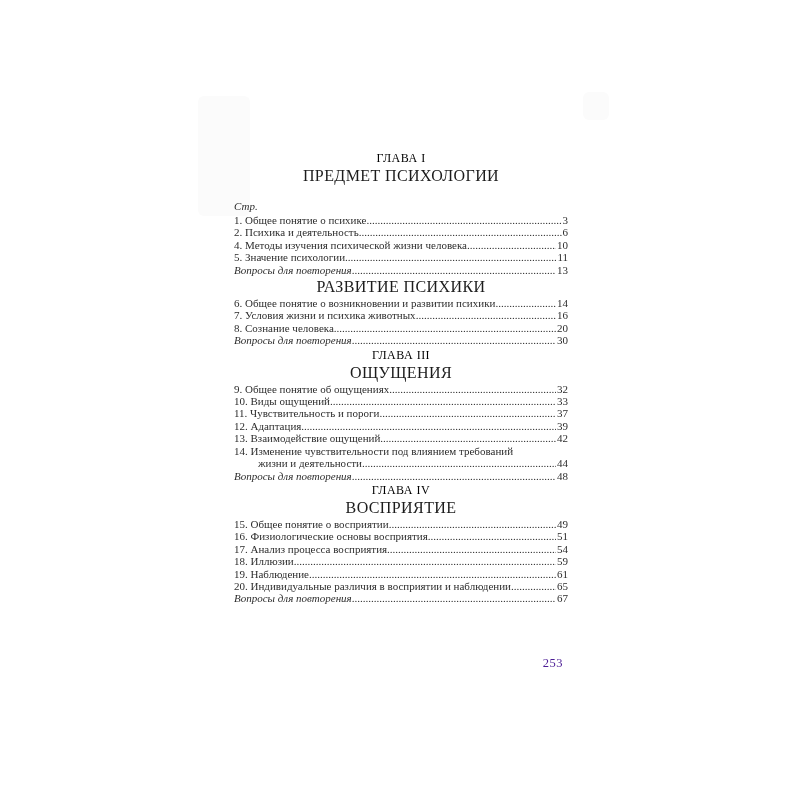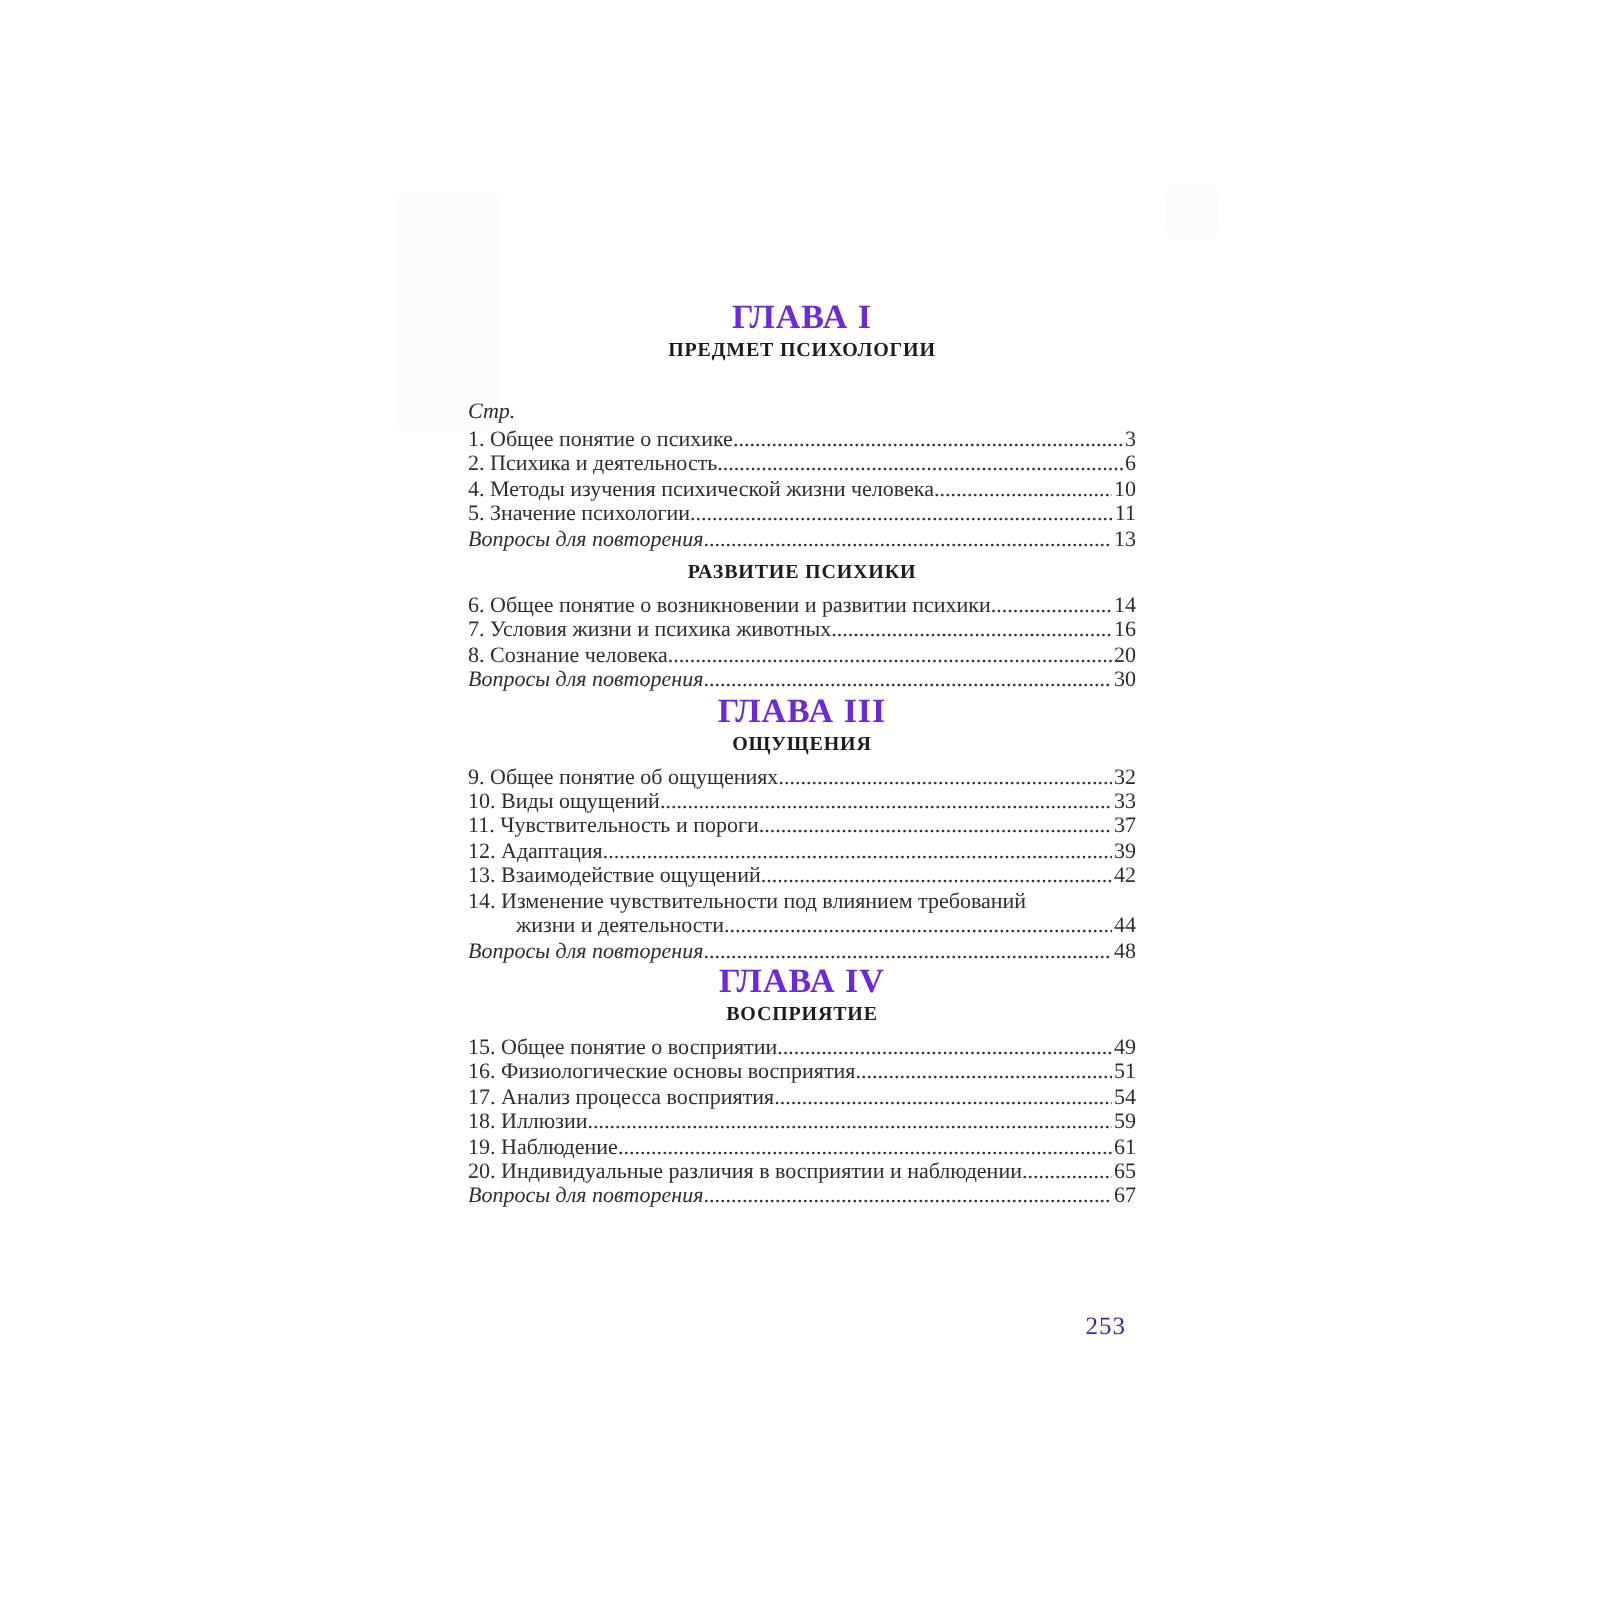--- a/index.html
+++ b/index.html
@@ -25,32 +25,31 @@
     font-size: 17px;
     font-weight: normal;
     line-height: 20px;
     letter-spacing: 2px;
     text-align: center;
     margin: 0 0 16px 0;
     color: #262626;
   }
   .section { margin-top: 2px; }
   .chapter {
-    font-size: 17px;
+    font-size: 12px;
     line-height: 13px;
     letter-spacing: 0.5px;
     text-align: center;
     margin: 0;
-    color: #6d28d9;
-    font-weight: bold;
+    color: #000000;
   }
   .heading {
-    font-size: 10px;
+    font-size: 16px;
     line-height: 15px;
-    font-weight: bold;
+    font-weight: normal;
     letter-spacing: 0.4px;
     text-align: center;
     margin: 3px 0 0 0;
     color: #1c1c1c;
   }
   .page-label {
     font-size: 11px;
     line-height: 10px;
     font-style: italic;
     text-align: left;

